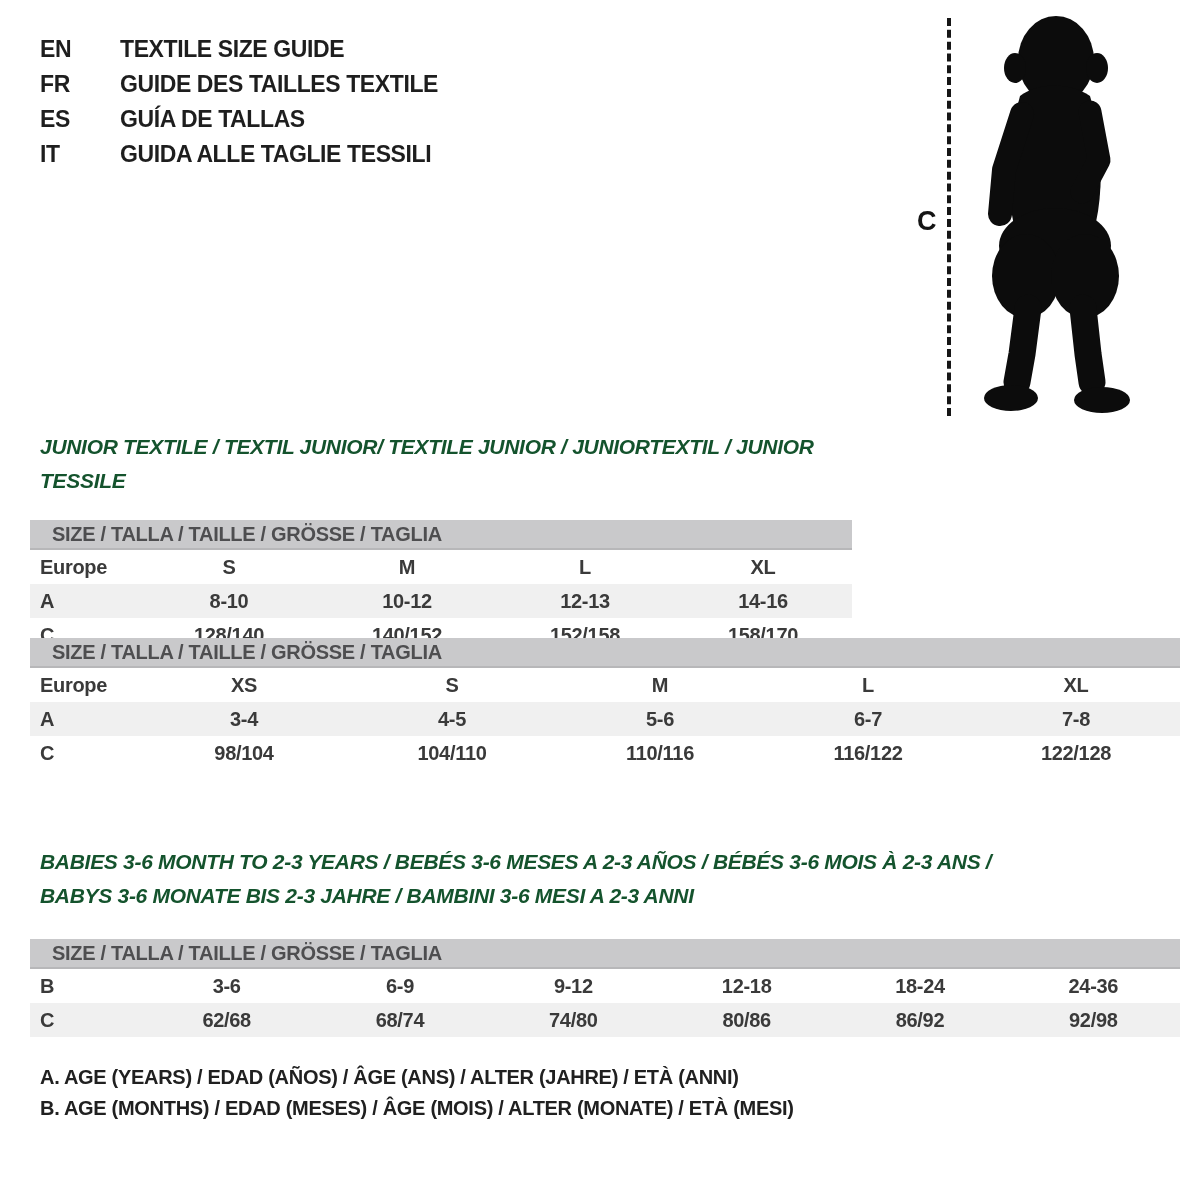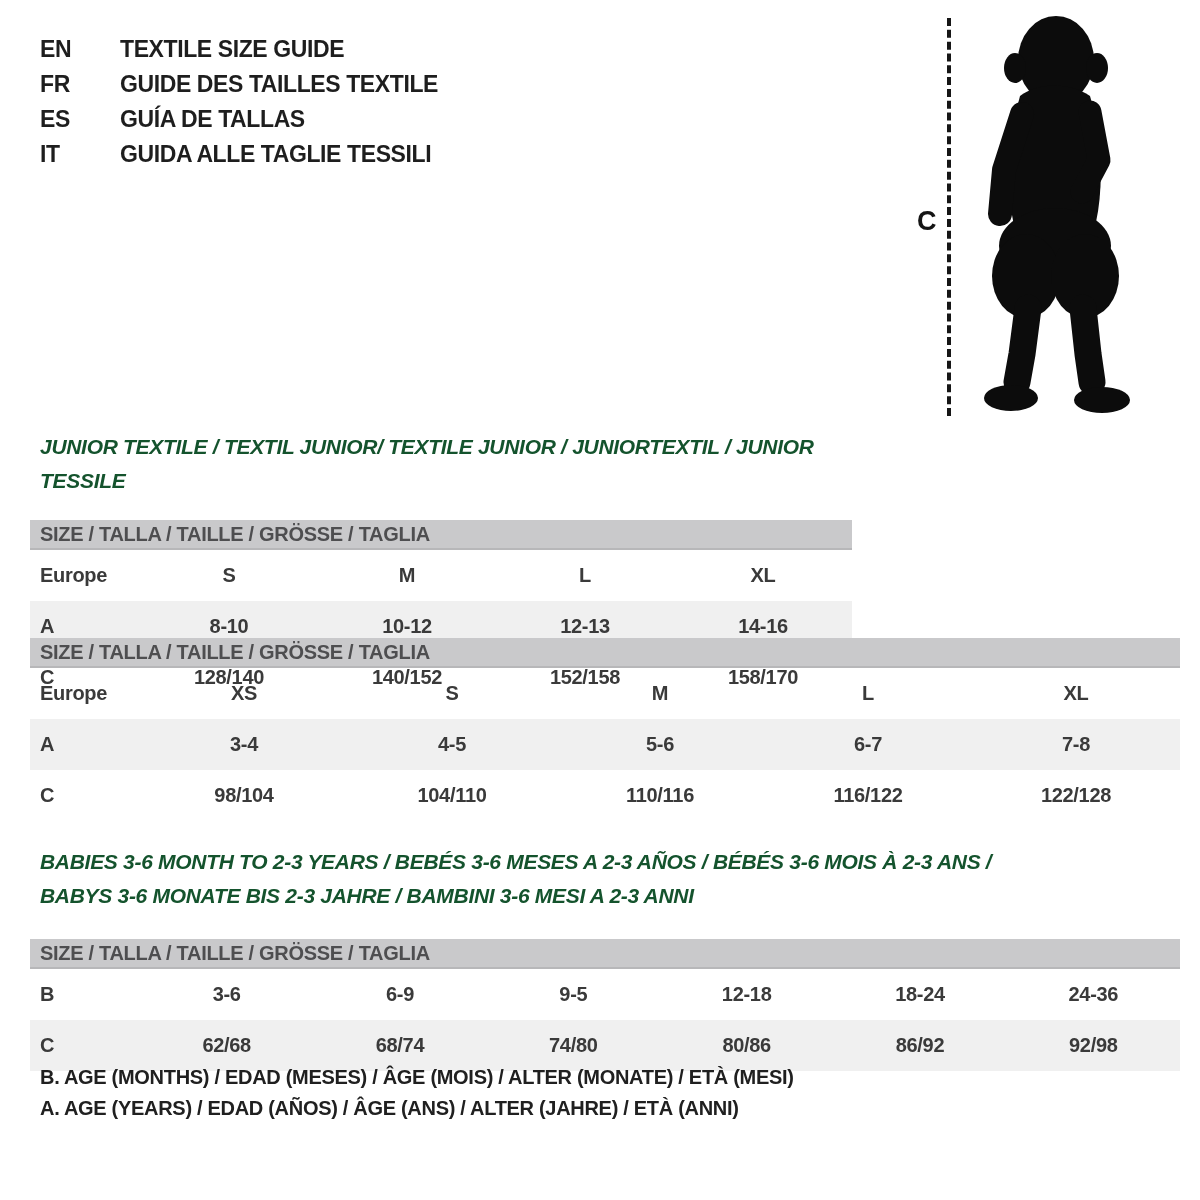--- a/index.html
+++ b/index.html
@@ -18,22 +18,22 @@
   
   .figure { position:absolute; top:8px; left:903px; width:262px; height:420px; }
   .figure-label { position:absolute; left:14px; top:198px; font-size:27px; color:#141414; }
   .dash-line { position:absolute; left:44px; top:10px; height:398px; width:0; border-left:4px dashed #161616; }
   .figure svg { position:absolute; left:66px; top:2px; }
 
   
   .size-section { position:absolute; left:30px; }
   .sec-title { font-size:21px; line-height:34px; color:#14532d; letter-spacing:-0.3px; padding-left:10px; margin-bottom:22px;font-style:italic; }
   .sec-title .subsup { font-size:14px; vertical-align:-4px; }
-  .size-bar { background:#c9c9cb; border-bottom:2px solid #b7b7b9; color:#4e4e50; font-size:20px; height:28px; line-height:28px; padding-left:10px; letter-spacing:-0.3px; }
-  .trow { display:grid; height:51px; align-items:center; font-size:20px; letter-spacing:-0.3px; color:#3a3a3a; }
+  .size-bar { background:#c9c9cb; border-bottom:2px solid #b7b7b9; color:#4e4e50; font-size:20px; height:28px; line-height:28px; padding-left:22px; letter-spacing:-0.3px; }
+  .trow { display:grid; height:34px; align-items:center; font-size:20px; letter-spacing:-0.3px; color:#3a3a3a; }
   .cols4 { grid-template-columns:110px repeat(4,1fr); }
   .cols5 { grid-template-columns:110px repeat(5,1fr); }
   .cols6 { grid-template-columns:110px repeat(6,1fr); }
   .trow .cell { text-align:center; }
   .trow .label { text-align:left; padding-left:10px; }
   .shade { background:#f0f0f0; }
 
   
   .legend { position:absolute; left:40px; top:1066px; }
   .legend-row { height:31px; font-size:20px; letter-spacing:-0.3px; color:#202020; }
@@ -142,34 +142,34 @@
   <section class="size-section" style="top:845px; width:1150px;">
     <div class="sec-title" style="margin-bottom:26px;">
       <div>BABIES 3-6 MONTH TO 2-3 YEARS / BEBÉS 3-6 MESES A 2-3 AÑOS / BÉBÉS 3-6 MOIS À 2-3 ANS /</div>
       <div>BABYS 3-6 MONATE BIS 2-3 JAHRE / BAMBINI 3-6 MESI A 2-3 ANNI</div>
     </div>
     <div class="size-bar">SIZE / TALLA / TAILLE / GRÖSSE / TAGLIA</div>
     <div class="trow cols6">
       <div class="cell label">B</div>
       <div class="cell">3-6</div>
       <div class="cell">6-9</div>
-      <div class="cell">9-5</div>
+      <div class="cell">9-12</div>
       <div class="cell">12-18</div>
       <div class="cell">18-24</div>
       <div class="cell">24-36</div>
     </div>
     <div class="trow cols6 shade">
       <div class="cell label">C</div>
       <div class="cell">62/68</div>
       <div class="cell">68/74</div>
       <div class="cell">74/80</div>
       <div class="cell">80/86</div>
       <div class="cell">86/92</div>
       <div class="cell">92/98</div>
     </div>
   </section>
 
   <div class="legend">
+    <div class="legend-row">A. AGE (YEARS) / EDAD (AÑOS) / ÂGE (ANS) / ALTER (JAHRE) / ETÀ (ANNI)</div>
     <div class="legend-row">B. AGE (MONTHS) / EDAD (MESES) / ÂGE (MOIS) / ALTER (MONATE) / ETÀ (MESI)</div>
-    <div class="legend-row">A. AGE (YEARS) / EDAD (AÑOS) / ÂGE (ANS) / ALTER (JAHRE) / ETÀ (ANNI)</div>
   </div>
 
 </div>
 
 </body></html>

